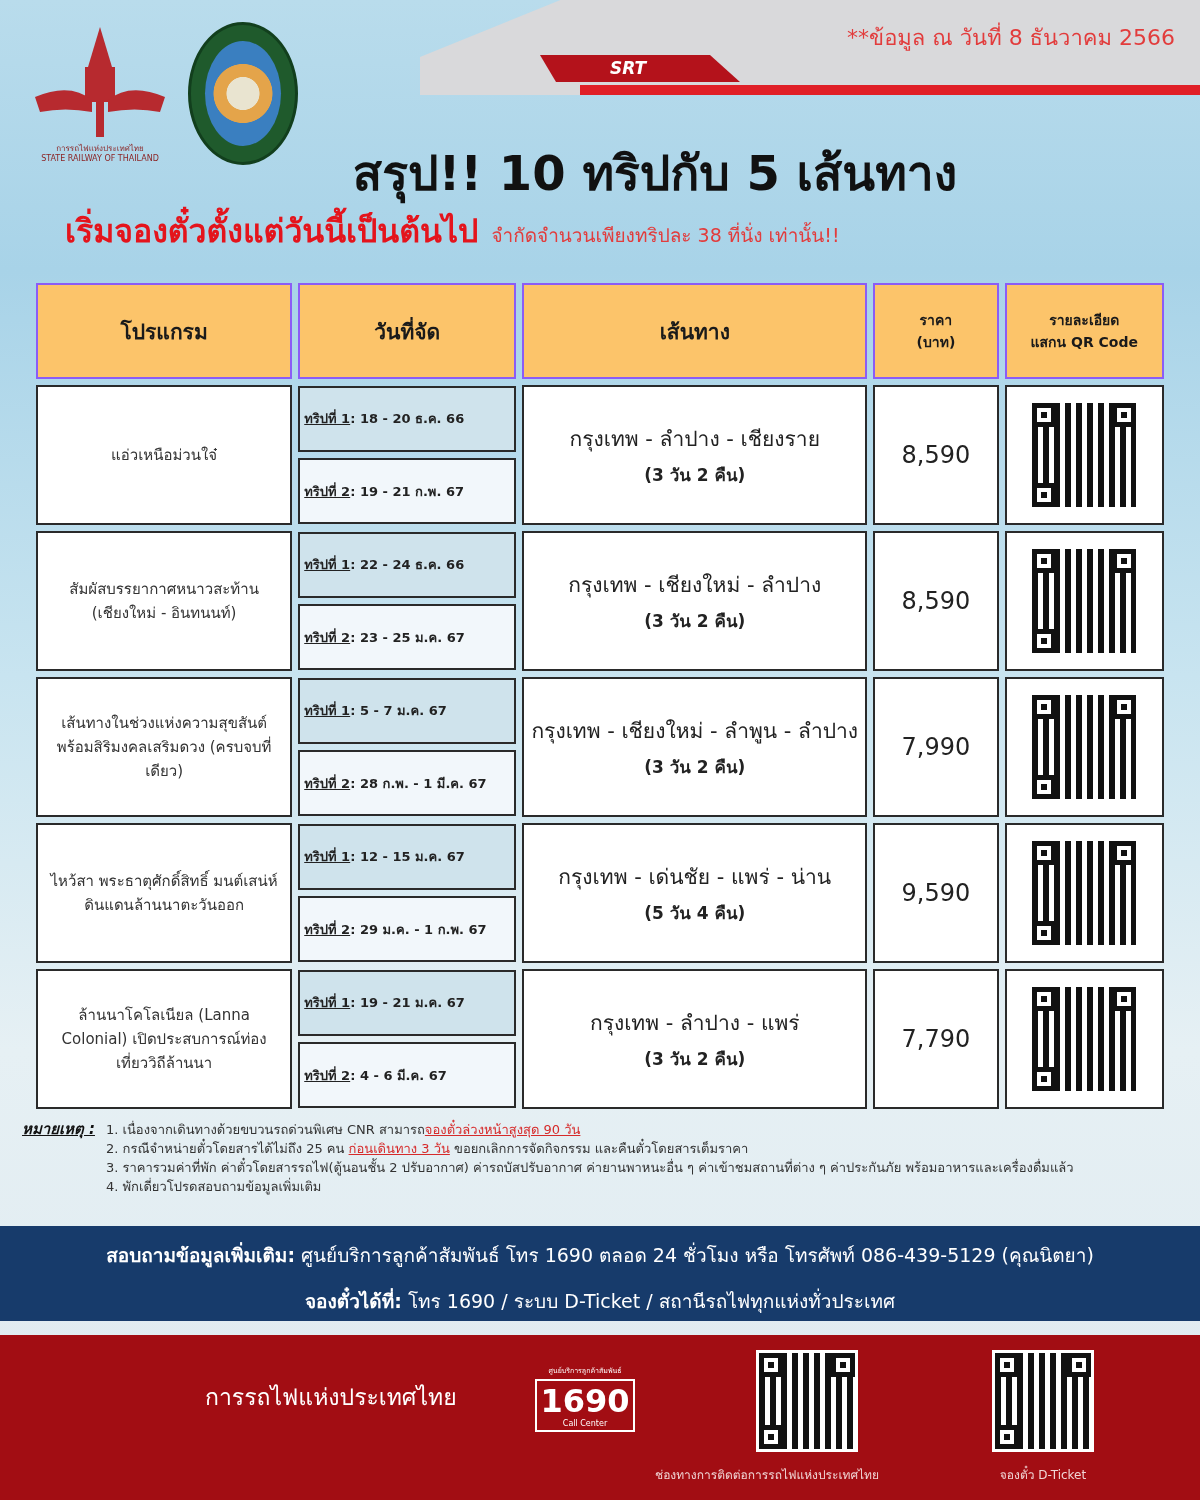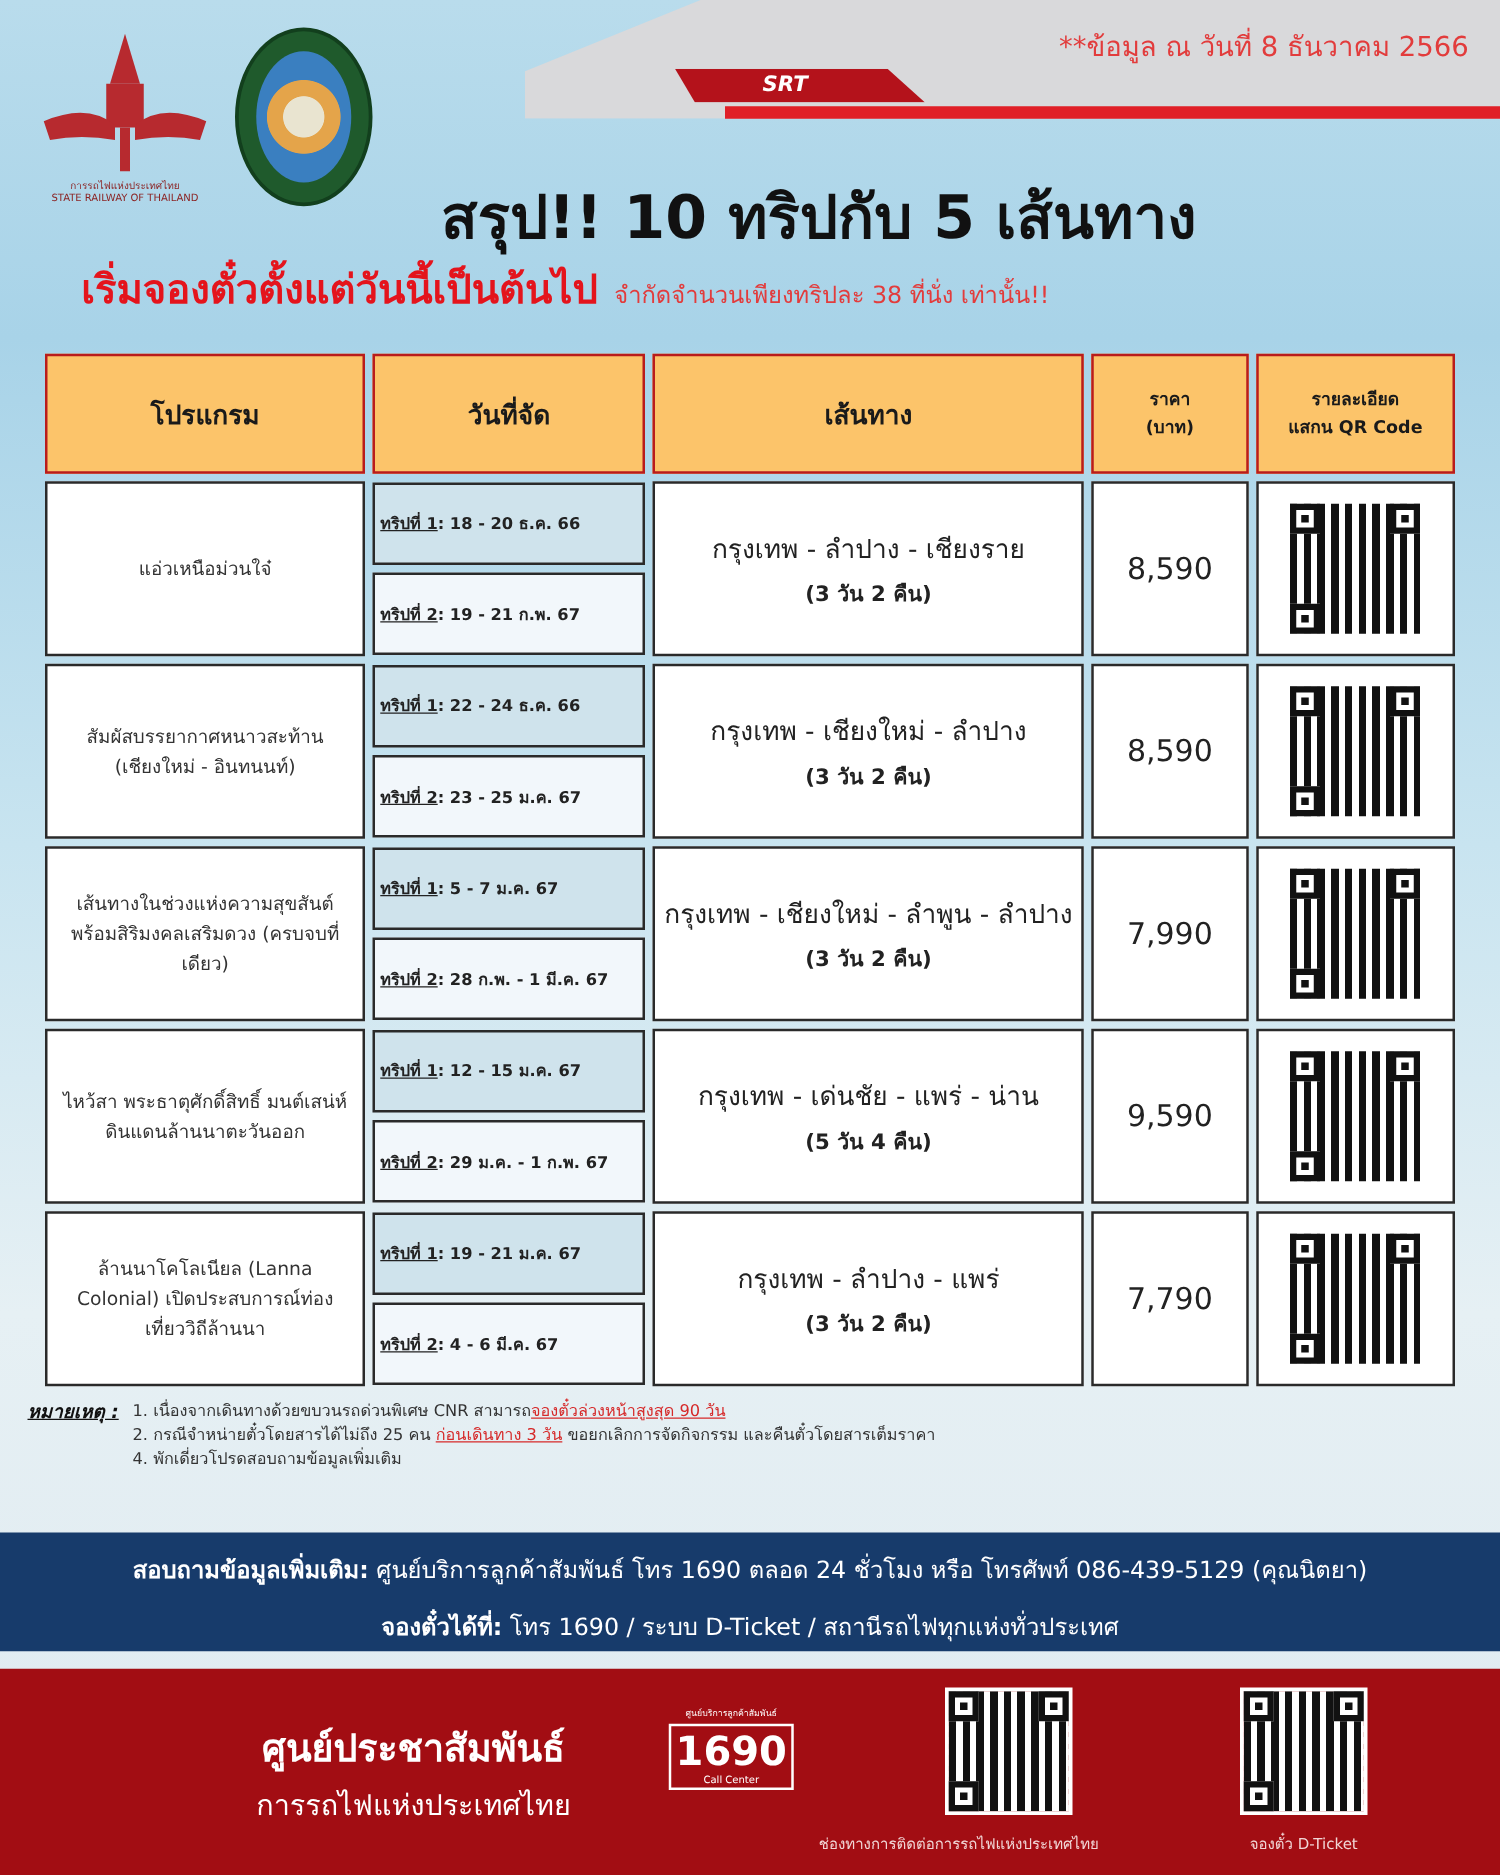--- a/index.html
+++ b/index.html
@@ -51,21 +51,21 @@
     position: absolute; left: 65px; top: 205px; white-space: nowrap;
   }
   .subtitle .big { color: #e4141c; font-weight: bold; font-size: 32px; text-align: center; }
   .subtitle .small { color: #e23c3c; font-size: 19px; margin-left: 8px; }
 
   table.trips {
     position: absolute; left: 30px; top: 277px; width: 1140px;
     border-collapse: separate; border-spacing: 6px;
   }
   table.trips th {
-    background: #fcc46a; border: 2px solid #b91c1c; height: 96px;
+    background: #fcc46a; border: 2px solid #8b5cf6; height: 96px;
     font-weight: bold; font-size: 21px; color: #1a1a1a;
   }
   table.trips th.small { font-size: 14px; line-height: 22px; }
   table.trips td { border: 2px solid #2a2a2a; background: #fff; text-align: center; }
   .prog { width: 258px; font-size: 15px; color: #333; line-height: 24px; padding: 0 10px; }
   .dates { width: 220px; padding: 0 !important; border: none !important; background: transparent !important; }
   .dates .trip {
     border: 2px solid #2a2a2a; height: 66px; display: flex; align-items: center; padding-left: 4px;
     font-size: 13px; font-weight: bold; color: #222;
   }
@@ -292,32 +292,32 @@
     </td>
       </tr>
     </tbody>
 </table>
 
 <div class="notes">
   <span class="label">หมายเหตุ :</span>
   <ol>
     <li><span>1. เนื่องจากเดินทางด้วยขบวนรถด่วนพิเศษ CNR สามารถ</span><span class="red">จองตั๋วล่วงหน้าสูงสุด 90 วัน</span></li>
     <li><span>2. กรณีจำหน่ายตั๋วโดยสารได้ไม่ถึง 25 คน </span><span class="red">ก่อนเดินทาง 3 วัน</span><span> ขอยกเลิกการจัดกิจกรรม และคืนตั๋วโดยสารเต็มราคา</span></li>
+    <li>3. ราคารวมค่าที่พัก ค่าตั๋วโดยสารรถไฟ(ตู้นอนชั้น 2 ปรับอากาศ) ค่ารถบัสปรับอากาศ ค่ายานพาหนะอื่น ๆ ค่าเข้าชมสถานที่ต่าง ๆ ค่าประกันภัย พร้อมอาหารและเครื่องดื่มแล้ว</li>
     <li>4. พักเดี่ยวโปรดสอบถามข้อมูลเพิ่มเติม</li>
   </ol>
 </div>
 
 <div class="blue-bar">
   <div class="l1"><b>สอบถามข้อมูลเพิ่มเติม:</b><span> ศูนย์บริการลูกค้าสัมพันธ์ โทร 1690 ตลอด 24 ชั่วโมง หรือ โทรศัพท์ 086-439-5129 (คุณนิตยา)</span></div>
   <div class="l2"><b>จองตั๋วได้ที่:</b><span> โทร 1690 / ระบบ D-Ticket / สถานีรถไฟทุกแห่งทั่วประเทศ</span></div>
 </div>
 
 <div class="red-footer">
   <div class="pr-center">
-    <div class="a">ศูนย์ประชาสัมพันธ์</div>
     <div class="b">การรถไฟแห่งประเทศไทย</div>
   </div>
   <div class="call-badge">
     <div class="tiny">ศูนย์บริการลูกค้าสัมพันธ์</div>
     <div class="box">
       <div class="num">1690</div>
       <div class="cc">Call Center</div>
     </div>
   </div>
   <div class="footer-qr" style="left:735px">

